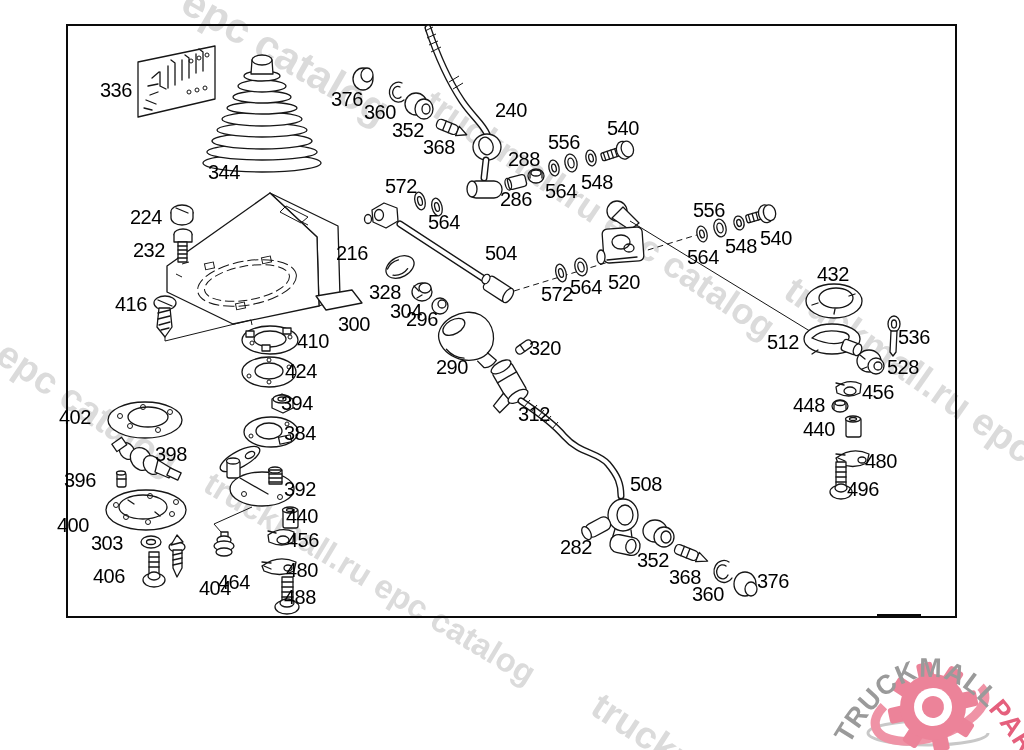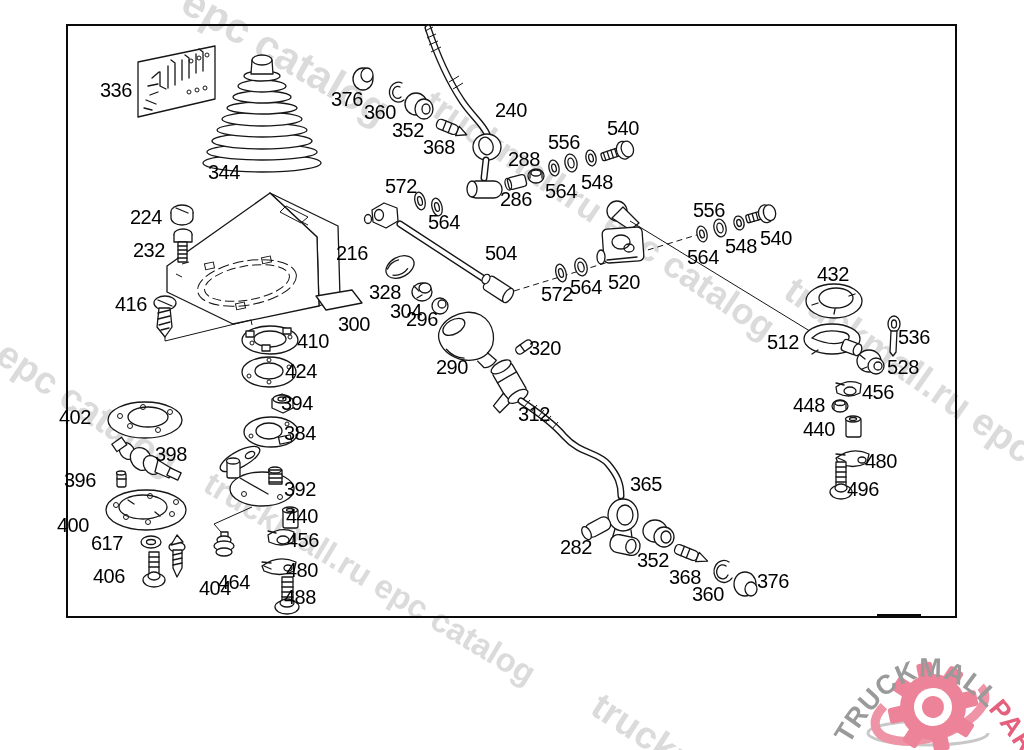--- a/index.html
+++ b/index.html
@@ -518,21 +518,21 @@
     <div class="plabel" style="left: 284px; top: 479px;">392</div>
     <div class="plabel" style="left: 286px; top: 506px;">440</div>
     <div class="plabel" style="left: 287px; top: 530px;">456</div>
     <div class="plabel" style="left: 286px; top: 560px;">480</div>
     <div class="plabel" style="left: 284px; top: 587px;">488</div>
     <div class="plabel" style="left: 218px; top: 536px; margin-top: 36px;">464</div>
     <div class="plabel" style="left: 59px; top: 407px;">402</div>
     <div class="plabel" style="left: 155px; top: 444px;">398</div>
     <div class="plabel" style="left: 64px; top: 470px;">396</div>
     <div class="plabel" style="left: 57px; top: 515px;">400</div>
-    <div class="plabel" style="left: 91px; top: 533px;">617</div>
+    <div class="plabel" style="left: 91px; top: 533px;">303</div>
     <div class="plabel" style="left: 93px; top: 566px;">406</div>
     <div class="plabel" style="left: 175px; top: 578px; margin-left: 24px;">404</div>
     <div class="plabel" style="left: 485px; top: 243px;">504</div>
     <div class="plabel" style="left: 369px; top: 282px;">328</div>
     <div class="plabel" style="left: 390px; top: 301px;">304</div>
     <div class="plabel" style="left: 406px; top: 309px;">296</div>
     <div class="plabel" style="left: 436px; top: 357px;">290</div>
     <div class="plabel" style="left: 529px; top: 338px;">320</div>
     <div class="plabel" style="left: 486px; top: 404px; margin-left: 32px;">312</div>
     <div class="plabel" style="left: 541px; top: 284px;">572</div>
@@ -544,19 +544,19 @@
     <div class="plabel" style="left: 687px; top: 247px;">564</div>
     <div class="plabel" style="left: 817px; top: 264px; text-align: center;">432</div>
     <div class="plabel" style="left: 767px; top: 332px;">512</div>
     <div class="plabel" style="left: 898px; top: 327px;">536</div>
     <div class="plabel" style="left: 887px; top: 357px;">528</div>
     <div class="plabel" style="left: 862px; top: 382px;">456</div>
     <div class="plabel" style="left: 793px; top: 395px;">448</div>
     <div class="plabel" style="left: 803px; top: 419px;">440</div>
     <div class="plabel" style="left: 865px; top: 451px;">480</div>
     <div class="plabel" style="left: 847px; top: 479px;">496</div>
-    <div class="plabel" style="left: 630px; top: 474px;">365</div>
+    <div class="plabel" style="left: 630px; top: 474px;">508</div>
     <div class="plabel" style="left: 560px; top: 537px;">282</div>
     <div class="plabel" style="left: 637px; top: 550px;">352</div>
     <div class="plabel" style="left: 669px; top: 567px;">368</div>
     <div class="plabel" style="left: 692px; top: 584px;">360</div>
     <div class="plabel" style="left: 757px; top: 571px;">376</div>
   </div>
 
 </body></html>

